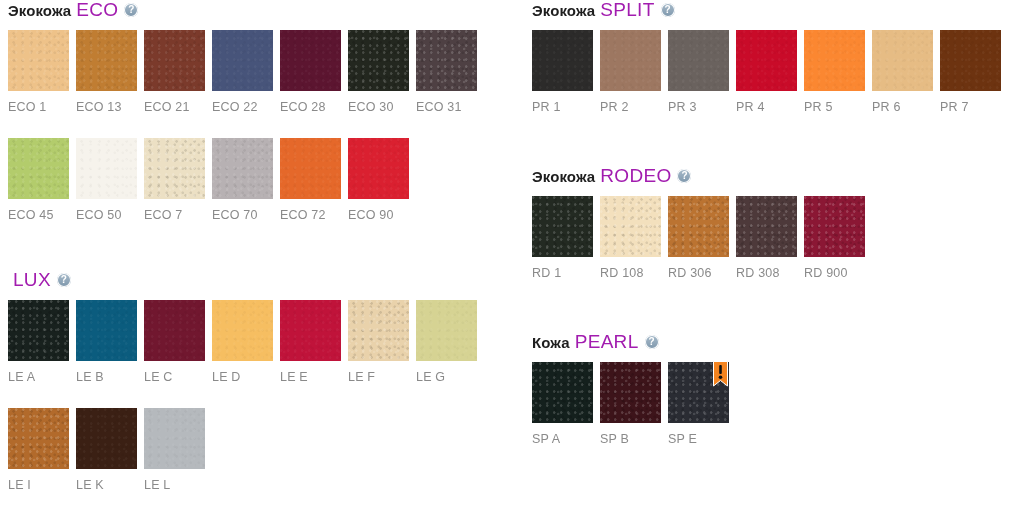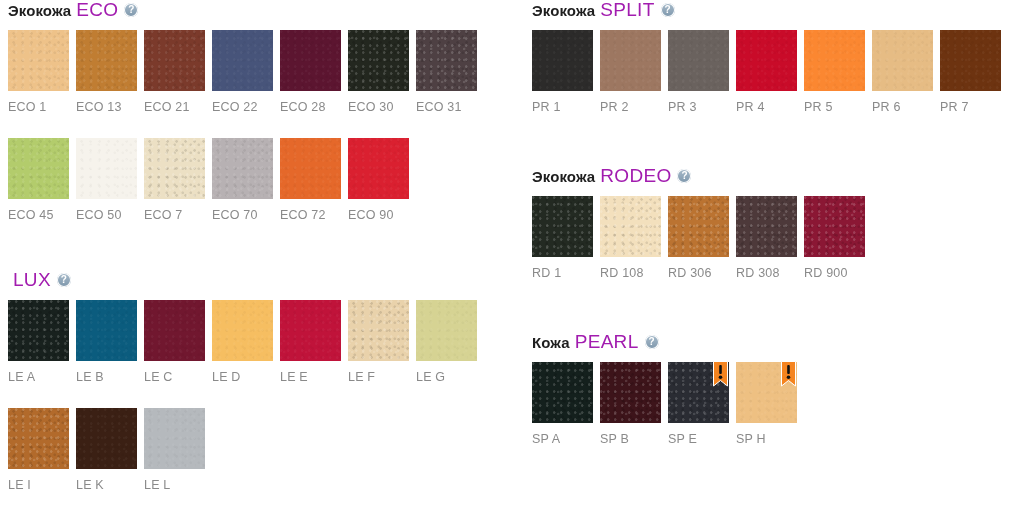--- a/index.html
+++ b/index.html
@@ -196,23 +196,17 @@
           <span class="heading-main">Кожа</span>
           <span class="heading-sub">PEARL</span>
           <span class="help-icon"></span>
         </div>
         <div class="swatch-row" style="top: 30px;"><div class="swatch-cell"><div class="swatch-chip grain-strong" style="background: rgb(20, 32, 29);"></div><div class="swatch-label">SP A</div></div><div class="swatch-cell"><div class="swatch-chip grain-strong" style="background: rgb(61, 20, 26);"></div><div class="swatch-label">SP B</div></div><div class="swatch-cell"><div class="swatch-chip grain-strong" style="background: rgb(42, 44, 51);"></div><span class="warn-badge">
               <svg width="15" height="26" viewBox="0 0 15 26" xmlns="http://www.w3.org/2000/svg">
                 <path d="M0.5 0.5 H14.5 V25 L7.5 19.5 L0.5 25 Z" fill="#f5841f" stroke="#ffffff" stroke-width="1"></path>
                 <rect x="6.2" y="4" width="2.6" height="9" rx="1" fill="#111111"></rect>
                 <circle cx="7.5" cy="16.2" r="1.8" fill="#111111"></circle>
               </svg>
-            </span><div class="swatch-label">SP E</div></div><div class="swatch-cell"><div class="swatch-chip grain-soft" style="background: rgb(238, 192, 130);"></div><span class="warn-badge">
-              <svg width="15" height="26" viewBox="0 0 15 26" xmlns="http://www.w3.org/2000/svg">
-                <path d="M0.5 0.5 H14.5 V25 L7.5 19.5 L0.5 25 Z" fill="#f5841f" stroke="#ffffff" stroke-width="1"></path>
-                <rect x="6.2" y="4" width="2.6" height="9" rx="1" fill="#111111"></rect>
-                <circle cx="7.5" cy="16.2" r="1.8" fill="#111111"></circle>
-              </svg>
-            </span><div class="swatch-label">SP H</div></div></div>
+            </span><div class="swatch-label">SP E</div></div></div>
       </div>
     </div>
 
 </div>
 
 </body></html>

